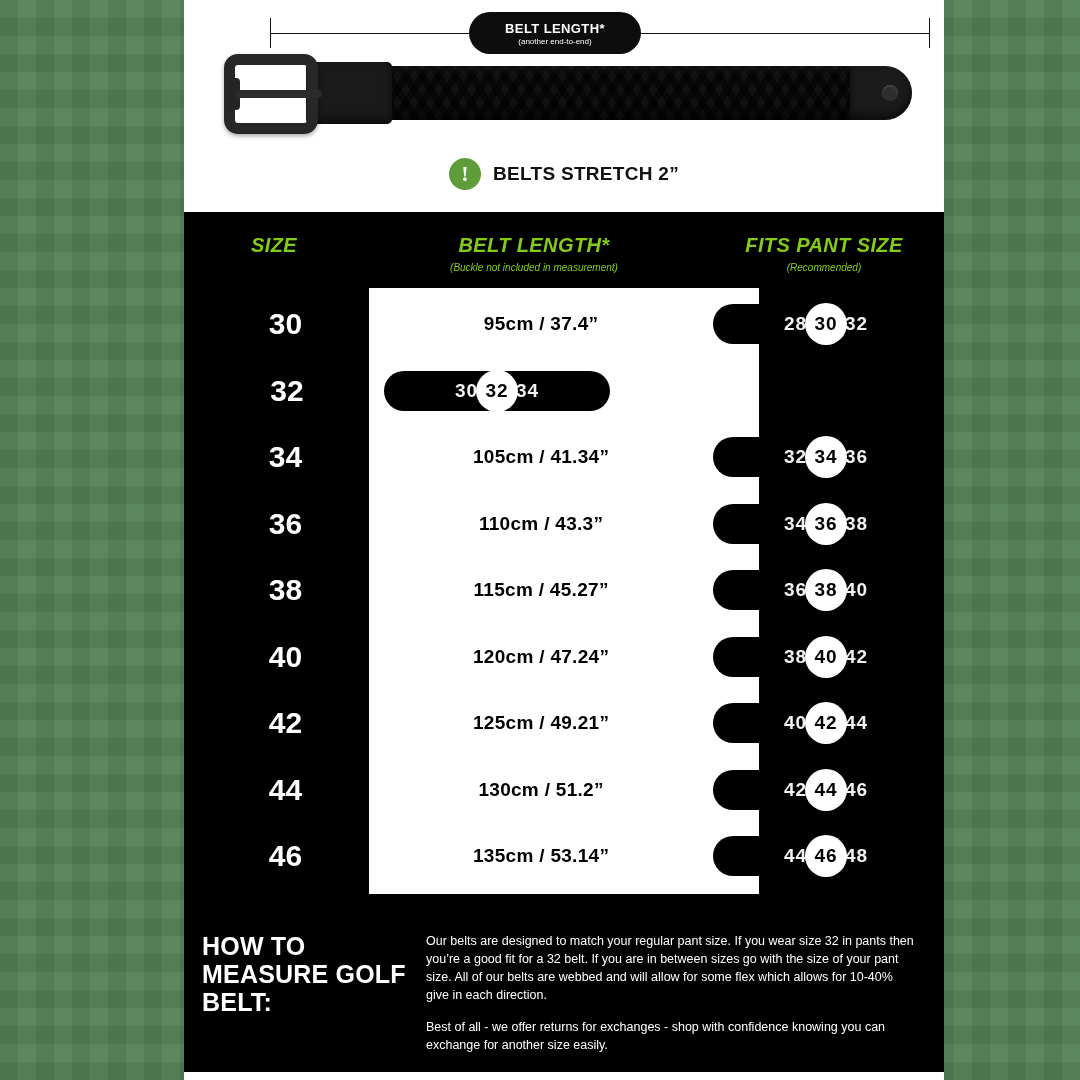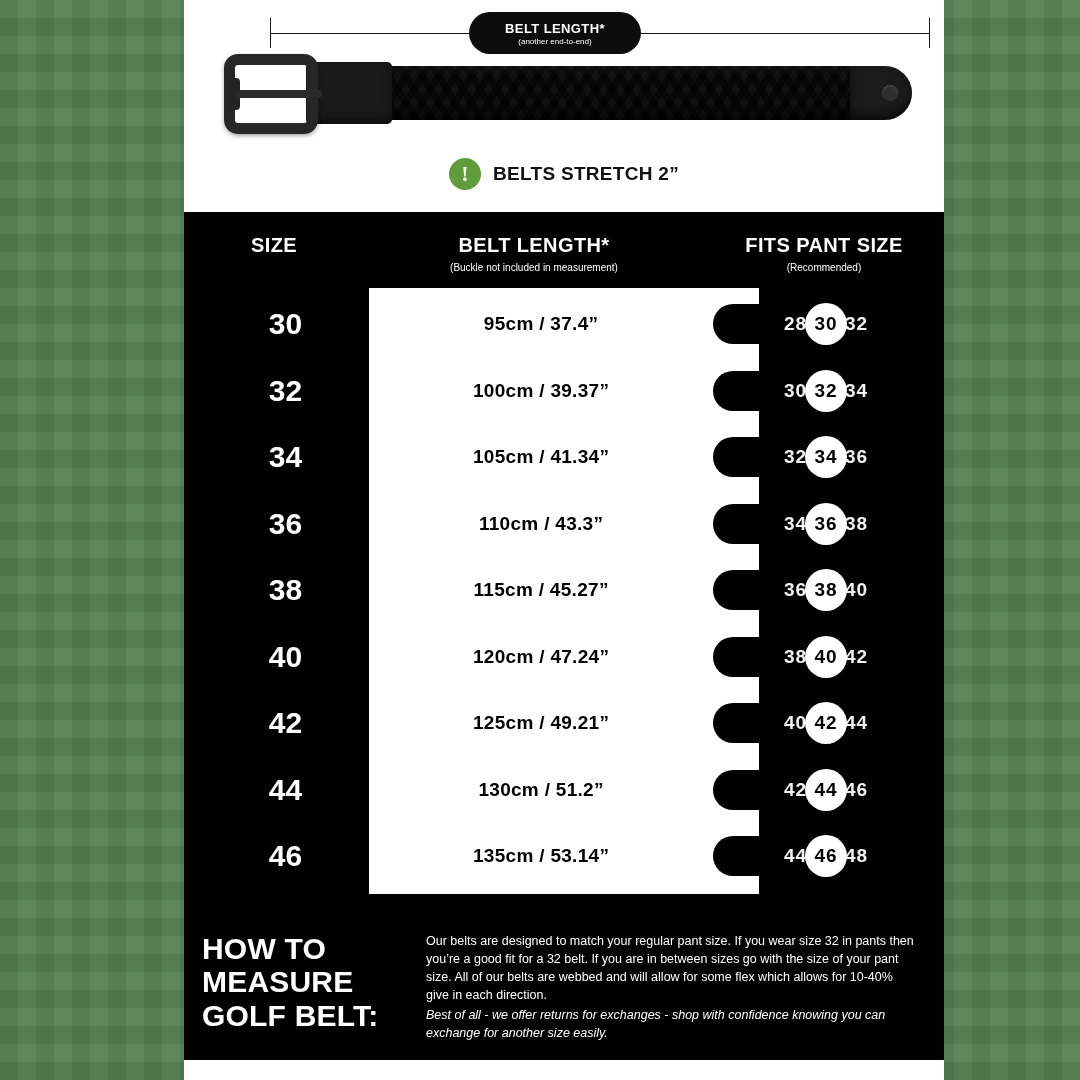--- a/index.html
+++ b/index.html
@@ -122,21 +122,21 @@
   
   .table {
     position: relative;
     background: #000;
     padding: 0 0 20px 0;
   }
   .thead {
     display: flex; align-items: flex-start;
     padding: 22px 0 18px 0;
   }
-  .th { color: #ffffff; text-align: center; }
+  .th { color: #84cc16; text-align: center; font-style: italic; }
   .th-size { width: 180px; }
   .th-len  { width: 340px; }
   .th-pant { width: 240px; }
   .th .main { font-size: 20px; font-weight: bold; letter-spacing: .4px; }
   .th .sub  { font-size: 10px; margin-top: 5px; font-weight: normal; }
 
   .white-col {
     position: absolute;
     left: 185px; top: 76px; width: 390px; bottom: 16px;
     background: #fff;
@@ -178,25 +178,25 @@
     display: flex; align-items: center; justify-content: center;
     font-size: 19px; font-weight: bold;
   }
 
   
   .footer {
     background: #000; color: #fff;
     display: flex; padding: 22px 30px 18px 18px; gap: 14px;
   }
   .foot-title {
-    width: 210px; font-size: 30px; font-weight: bold;
+    width: 210px; font-size: 25px; font-weight: bold;
     line-height: 1.12; letter-spacing: .2px;
   }
   .foot-body { flex: 1; font-size: 12.5px; line-height: 1.45; }
-  .foot-body p + p { margin-top: 2px; font-style: italic; }
+  .foot-body p + p { margin-top: 14px; }
 </style>
 </head>
 <body>
 
 <div id="page">
   <div class="card">
 
     <div class="hero">
       <div class="measure-line"></div>
       <div class="tick left"></div>
@@ -250,23 +250,20 @@
               <div class="pant-cap">
                 <span class="dash">28-</span>
                 <span class="dash">30</span>
                 <span class="dash">-32</span>
                 <span class="pant-highlight">30</span>
               </div>
             </div>
           </div>
           <div class="row">
             <div class="c-size">32</div>
-            <div class="c-len">
-              <div class="len-cap">100cm   /  39.37”</div>
-            </div>
             <div class="c-pant">
               <div class="pant-cap">
                 <span class="dash">30-</span>
                 <span class="dash">32</span>
                 <span class="dash">-34</span>
                 <span class="pant-highlight">32</span>
               </div>
             </div>
           </div>
           <div class="row">

